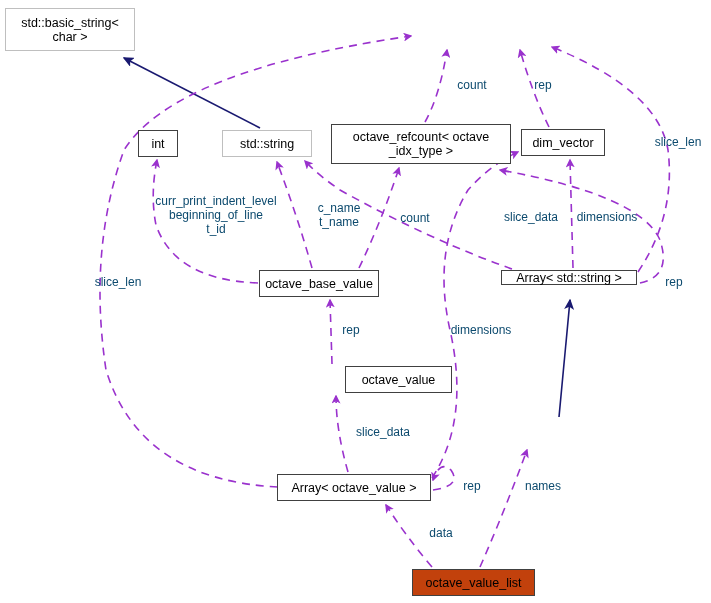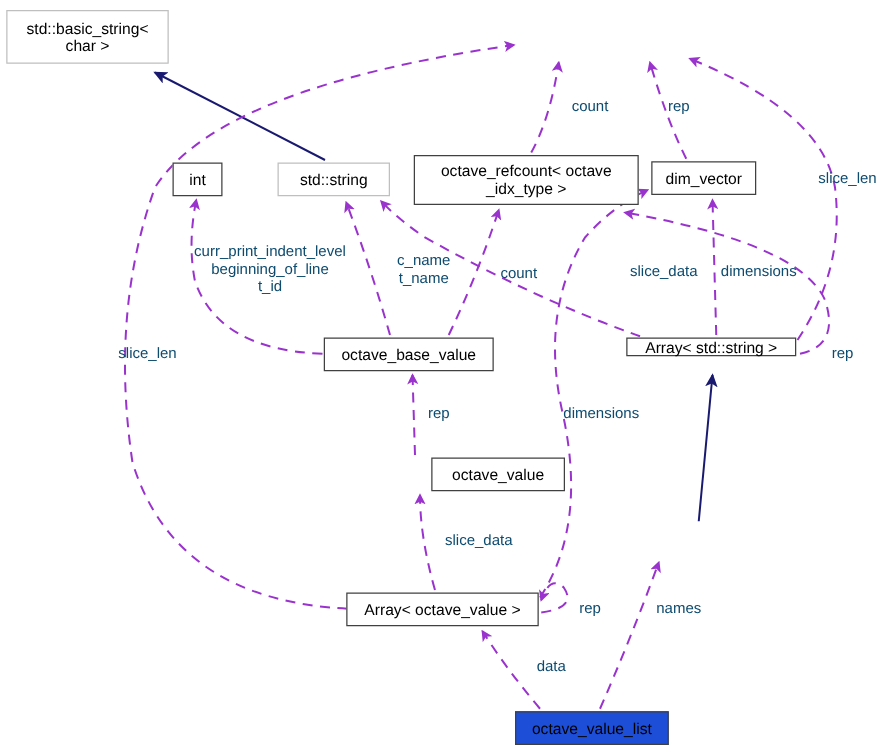--- a/index.html
+++ b/index.html
@@ -35,21 +35,21 @@
     font-size: 12.5px;
     color: #000000;
     line-height: 14px;
     white-space: pre;
     z-index: 5;
   }
   .node.light {
     border: 1px solid #bfbfbf;
   }
   .node.highlight {
-    background: #1d4ed8;
+    background: #c2410c;
     border: 1px solid #404040;
   }
   .edge-label {
     position: absolute;
     font-size: 12px;
     color: #0c4a6e;
     line-height: 14px;
     white-space: pre;
     text-align: center;
     z-index: 6;
@@ -113,21 +113,21 @@
     </g>
   </svg>
 
   <div class="node light" style="left:5px;  top:8px;   width:130px; height:43px;">std::basic_string&lt;
 char &gt;</div>
   <div class="node" style="left:138px;top:130px; width:40px;  height:27px;">int</div>
   <div class="node light" style="left:222px;top:130px; width:90px;  height:27px;">std::string</div>
   <div class="node" style="left:331px;top:124px; width:180px; height:40px;">octave_refcount&lt; octave
 _idx_type &gt;</div>
   <div class="node" style="left:521px;top:129px; width:84px;  height:27px;">dim_vector</div>
-  <div class="node" style="left:259px;top:270px; width:136px; height:27px;">octave_base_value</div>
+  <div class="node" style="left:259px;top:270px; width:120px; height:27px;">octave_base_value</div>
   <div class="node" style="left:501px;top:270px; width:136px; height:15px;">Array&lt; std::string &gt;</div>
   <div class="node" style="left:305px;top:366px; width:107px;  height:27px;margin-left:40px;">octave_value</div>
   <div class="node" style="left:277px;top:474px; width:154px; height:27px;">Array&lt; octave_value &gt;</div>
   <div class="node highlight" style="left:412px;top:569px; width:123px; height:27px;">octave_value_list</div>
 
   <div class="edge-label" style="left:451px;top:78px;  width:42px;">count</div>
   <div class="edge-label" style="left:529px;top:78px;  width:28px;">rep</div>
   <div class="edge-label" style="left:648px;top:135px; width:60px;">slice_len</div>
   <div class="edge-label" style="left:146px;top:194px; width:140px;">curr_print_indent_level
 beginning_of_line

